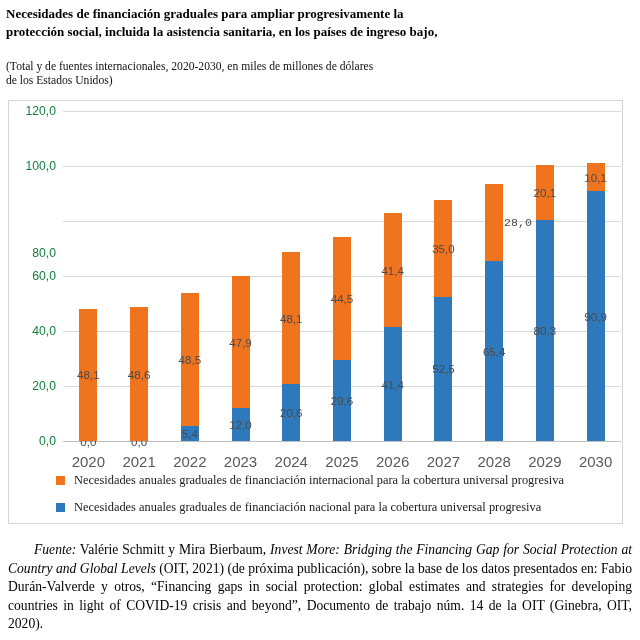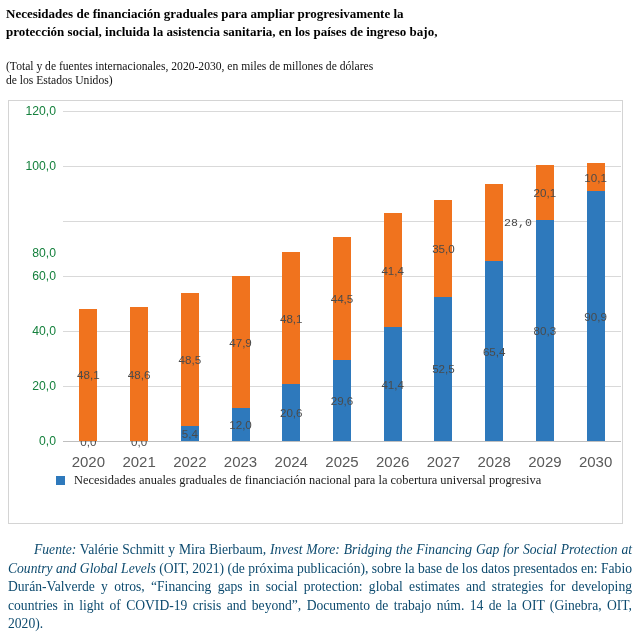--- a/index.html
+++ b/index.html
@@ -24,21 +24,21 @@
     font-size:11.6px; color:#4a4a4a; height:15px; line-height:15px; }
   .xtick { position:absolute; width:52px; text-align:center; font-family:"Liberation Sans",sans-serif;
     font-size:15px; color:#595959; height:17px; line-height:17px; }
 
   .legend { position:absolute; left:47px; top:372px; }
   .legend-row { display:flex; align-items:center; margin-bottom:12px; }
   .swatch { width:9px; height:9px; margin-right:9px; flex:none; }
   .legend-text { font-family:"Liberation Serif",serif; font-size:12.4px; color:#1a1a1a; line-height:15px; }
 
   .footer { position:absolute; left:8px; top:541px; width:624px;
-    font-size:13.6px; line-height:18.6px; text-align:justify; text-indent:26px; color:#0c4a6e; }
+    font-size:13.6px; line-height:18.6px; text-align:justify; text-indent:26px; color:#000000; }
   .italic { font-style:italic; }
 </style>
 </head>
 <body>
 
 <div class="page">
 
   <div class="doc-title">
     <div>Necesidades de financiación graduales para ampliar progresivamente la</div>
     <div>protección social, incluida la asistencia sanitaria, en los países de ingreso bajo,</div>
@@ -114,20 +114,24 @@
         <div class="dlabel" style="left: 512.909px; top: 84.0375px;">20,1</div>
         <div class="xtick" style="left: 509.909px; top: 352px;">2029</div>
         <div class="seg" style="left: 577.636px; top: 90.025px; width: 18px; height: 249.975px; background: rgb(46, 121, 188);"></div>
         <div class="dlabel" style="left: 563.636px; top: 207.512px;">90,9</div>
         <div class="seg" style="left: 577.636px; top: 62.25px; width: 18px; height: 27.775px; background: rgb(240, 115, 30);"></div>
         <div class="dlabel" style="left: 563.636px; top: 68.6375px;">10,1</div>
         <div class="xtick" style="left: 560.636px; top: 352px;">2030</div>
       </div>
     <div class="legend">
         <div class="legend-row">
+          <span class="swatch" style="background: rgb(240, 115, 30);"></span>
+          <span class="legend-text">Necesidades anuales graduales de financiación internacional para la cobertura universal progresiva</span>
+        </div>
+        <div class="legend-row">
           <span class="swatch" style="background: rgb(46, 121, 188);"></span>
           <span class="legend-text">Necesidades anuales graduales de financiación nacional para la cobertura universal progresiva</span>
         </div>
       </div>
   </div>
 
   <p class="footer"><span class="italic">Fuente:</span><span> Valérie Schmitt y Mira Bierbaum, </span><span class="italic">Invest More: Bridging the Financing Gap for Social Protection at Country and Global Levels</span><span> (OIT, 2021) (de próxima publicación), sobre la base de los datos presentados en: Fabio Durán-Valverde y otros, “Financing gaps in social protection: global estimates and strategies for developing countries in light of COVID-19 crisis and beyond”, Documento de trabajo núm. 14 de la OIT (Ginebra, OIT, 2020).</span></p>
 
 </div>
 

